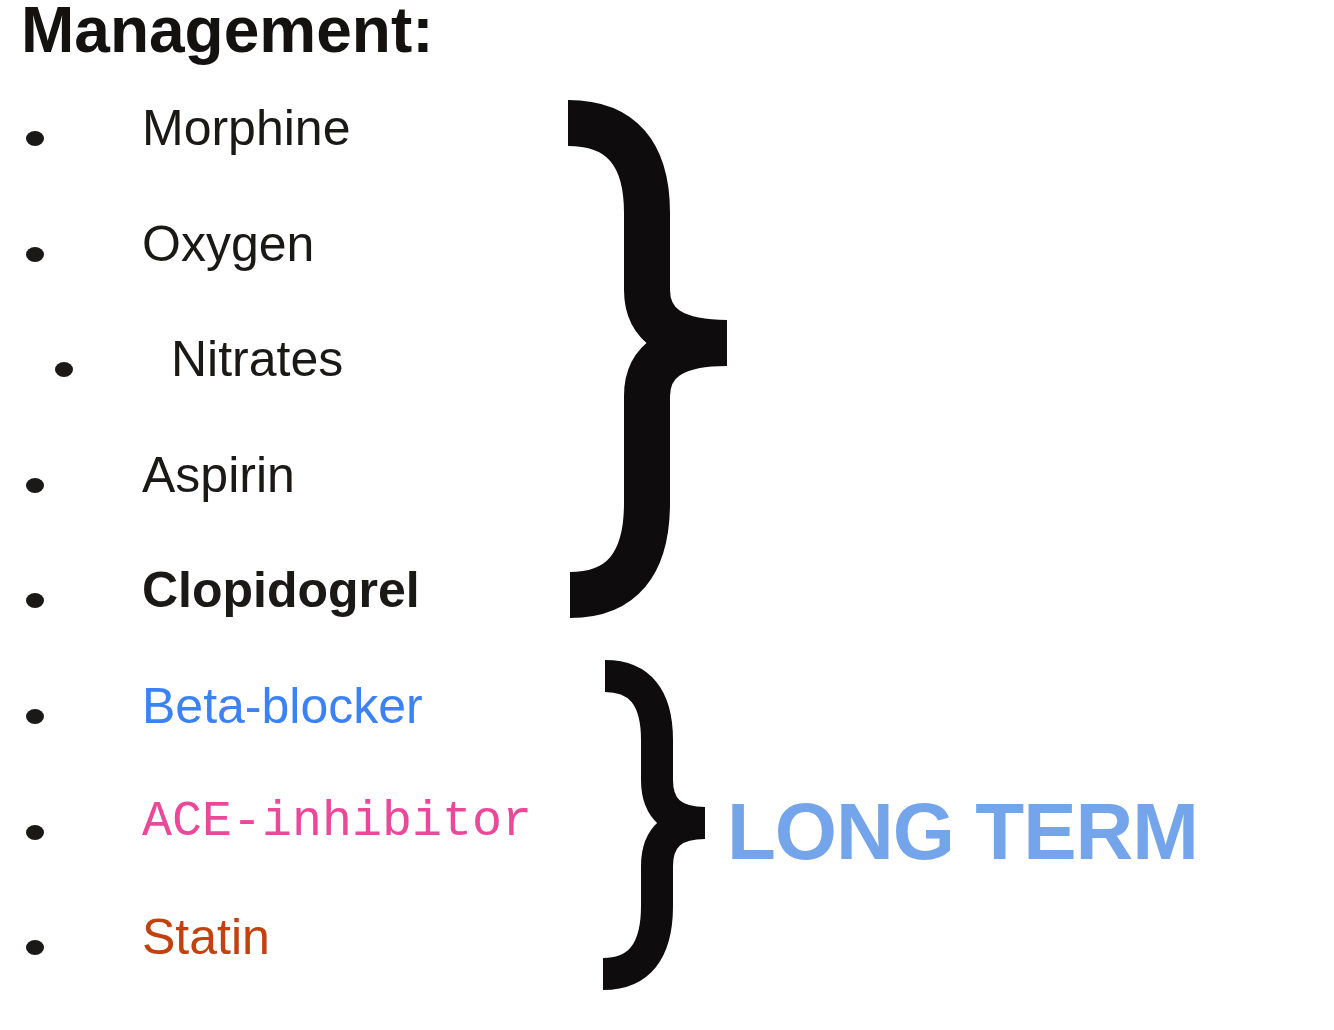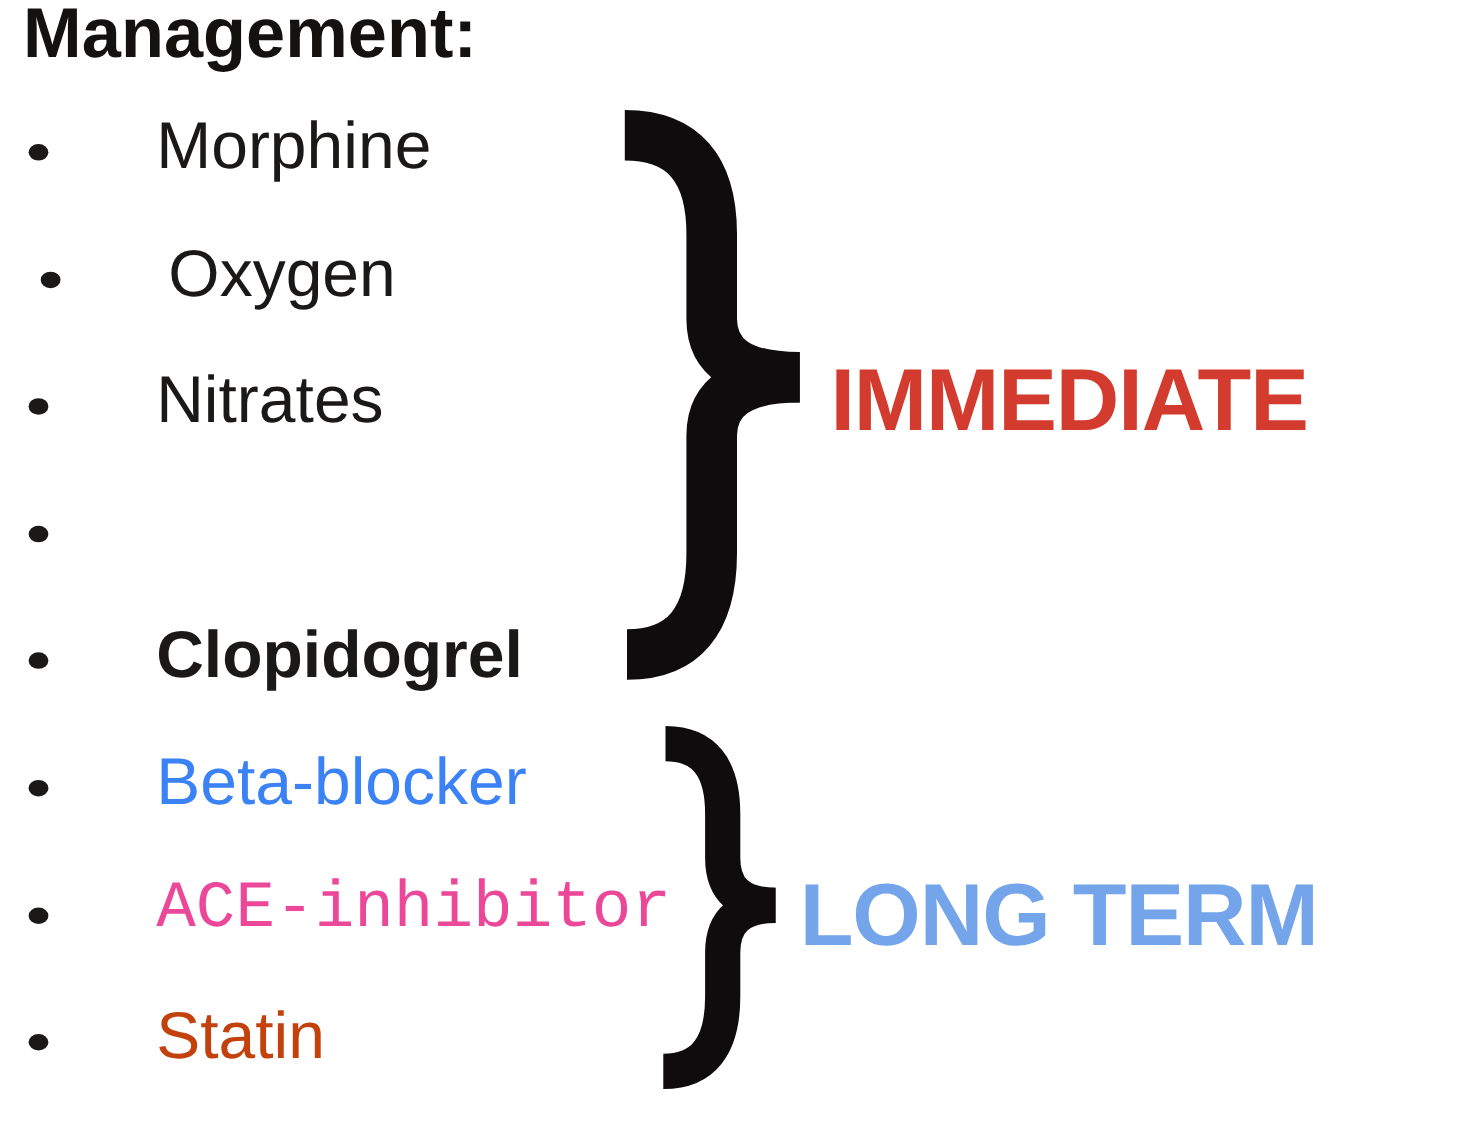--- a/index.html
+++ b/index.html
@@ -35,21 +35,21 @@
   .bullet-dot{
     position:absolute;
     left:26px;top:28px;
     width:18px;height:15px;
     border-radius:50%;
     background:#1b1818;
   }
   .bullet-label{
     position:absolute;
     left:142px;top:0;
-    font-size:60px;
+    font-size:50px;
     line-height:1;
     color:#1b1818;
     white-space:nowrap;
   }
   .brace{position:absolute;}
   .brace path{
     fill:none;
     stroke:#0e0c0c;
     stroke-linecap:butt;
     stroke-linejoin:round;
@@ -70,30 +70,31 @@
 
 <div class="slide">
 
   <h1 class="slide-title">Management:</h1>
 
   <div class="bullet-list">
       <div class="bullet-row" style="top: 103px;">
         <span class="bullet-dot"></span>
         <span class="bullet-label" style="color: rgb(27, 24, 24);">Morphine</span>
       </div>
-      <div class="bullet-row" style="top: 218.6px; margin-left: 11px;">
+      <div class="bullet-row" style="top: 218.6px;">
         <span class="bullet-dot"></span>
         <span class="bullet-label" style="color: rgb(27, 24, 24);">Oxygen</span>
       </div>
-      <div class="bullet-row" style="top: 334.2px;">
+      <div class="bullet-row" style="top: 334.2px; margin-left: 29px;">
         <span class="bullet-dot"></span>
         <span class="bullet-label" style="color: rgb(27, 24, 24);">Nitrates</span>
       </div>
       <div class="bullet-row" style="top: 449.8px;">
         <span class="bullet-dot"></span>
+        <span class="bullet-label" style="color: rgb(27, 24, 24);">Aspirin</span>
       </div>
       <div class="bullet-row" style="top: 565.4px; font-weight: bold;">
         <span class="bullet-dot"></span>
         <span class="bullet-label" style="color: rgb(27, 24, 24);">Clopidogrel</span>
       </div>
       <div class="bullet-row" style="top: 681px;">
         <span class="bullet-dot"></span>
         <span class="bullet-label" style="color: #3b82f6;">Beta-blocker</span>
       </div>
       <div class="bullet-row" style="top: 796.6px;">
@@ -109,17 +110,16 @@
   <svg class="brace" style="left:565px;top:98px;" width="175" height="522" viewBox="0 0 175 522">
     <path d="M 3 25 Q 82 25 82 115 L 82 192 Q 82 245 162 245" stroke-width="46"></path>
     <path d="M 5 497 Q 82 497 82 405 L 82 298 Q 82 245 162 245" stroke-width="46"></path>
   </svg>
 
   <svg class="brace" style="left:600px;top:658px;" width="115" height="334" viewBox="0 0 115 334">
     <path d="M 5 18 Q 57 18 57 82 L 57 122 Q 57 165 105 165" stroke-width="32"></path>
     <path d="M 3 316 Q 57 316 57 248 L 57 208 Q 57 165 105 165" stroke-width="32"></path>
   </svg>
 
-  <div class="group-label immediate" style="color: rgb(210, 59, 46);">IMMEDIATE</div>
 
   <div class="group-label longterm" style="color: rgb(116, 165, 234);">LONG TERM</div>
 
 </div>
 
 </body></html>

